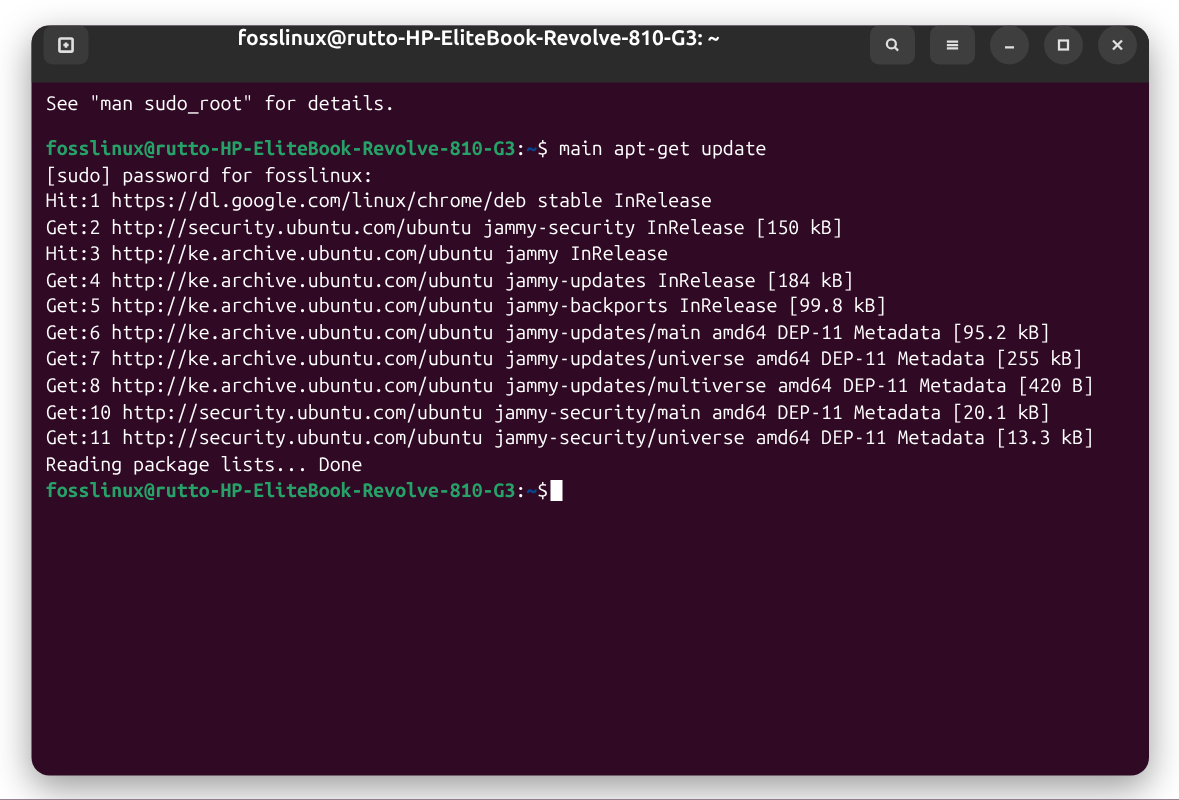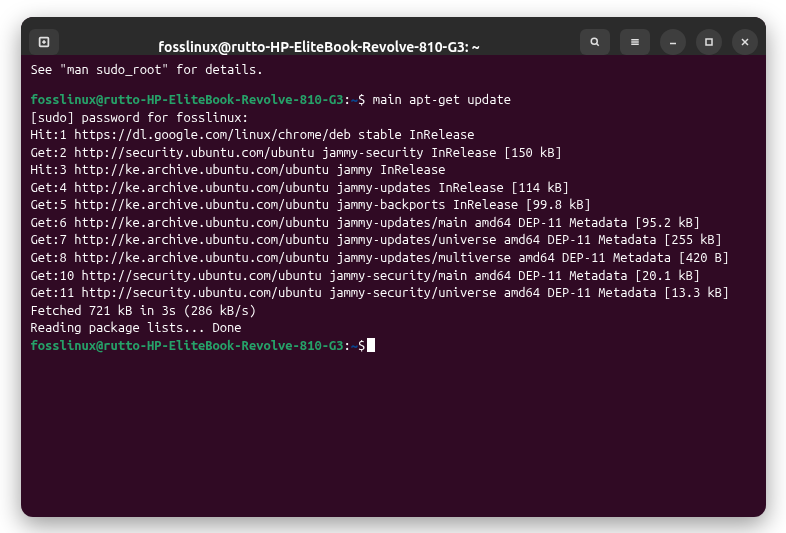--- a/index.html
+++ b/index.html
@@ -22,21 +22,21 @@
       border-radius: 12px;
       overflow: hidden;
       box-shadow: 0 8px 24px rgba(0,0,0,0.4);
       display: flex;
       flex-direction: column;
     }
     .titlebar {
       height: 38px;
       background: #2b2b2b;
       display: flex;
-      align-items: flex-end;
+      align-items: flex-start;
       padding: 0 8px;
       gap: 8px;
     }
     .titlebar-left {
       display: flex;
       gap: 6px;
     }
     .titlebar-btn {
       width: 30px;
       height: 26px;
@@ -174,24 +174,23 @@
   </div>
 
   <div class="terminal-body">
     <div class="line">See "man sudo_root" for details.</div>
     <div class="spacer"></div>
     <div class="line"><span class="prompt-user">fosslinux@rutto-HP-EliteBook-Revolve-810-G3</span><span class="prompt-colon">:</span><span class="prompt-path">~</span><span>$</span><span> main apt-get update</span></div>
     <div class="line">[sudo] password for fosslinux:</div>
     <div class="line">Hit:1 https://dl.google.com/linux/chrome/deb stable InRelease</div>
     <div class="line">Get:2 http://security.ubuntu.com/ubuntu jammy-security InRelease [150 kB]</div>
     <div class="line">Hit:3 http://ke.archive.ubuntu.com/ubuntu jammy InRelease</div>
-    <div class="line">Get:4 http://ke.archive.ubuntu.com/ubuntu jammy-updates InRelease [114 kB]</div>
+    <div class="line">Get:4 http://ke.archive.ubuntu.com/ubuntu jammy-updates InRelease [184 kB]</div>
     <div class="line">Get:5 http://ke.archive.ubuntu.com/ubuntu jammy-backports InRelease [99.8 kB]</div>
     <div class="line">Get:6 http://ke.archive.ubuntu.com/ubuntu jammy-updates/main amd64 DEP-11 Metadata [95.2 kB]</div>
     <div class="line">Get:7 http://ke.archive.ubuntu.com/ubuntu jammy-updates/universe amd64 DEP-11 Metadata [255 kB]</div>
     <div class="line">Get:8 http://ke.archive.ubuntu.com/ubuntu jammy-updates/multiverse amd64 DEP-11 Metadata [420 B]</div>
     <div class="line">Get:10 http://security.ubuntu.com/ubuntu jammy-security/main amd64 DEP-11 Metadata [20.1 kB]</div>
     <div class="line">Get:11 http://security.ubuntu.com/ubuntu jammy-security/universe amd64 DEP-11 Metadata [13.3 kB]</div>
-    <div class="line">Fetched 721 kB in 3s (286 kB/s)</div>
     <div class="line">Reading package lists... Done</div>
     <div class="line"><span class="prompt-user">fosslinux@rutto-HP-EliteBook-Revolve-810-G3</span><span class="prompt-colon">:</span><span class="prompt-path">~</span><span>$</span><span class="cursor"></span></div>
   </div>
 </div>
 
 </body></html>

